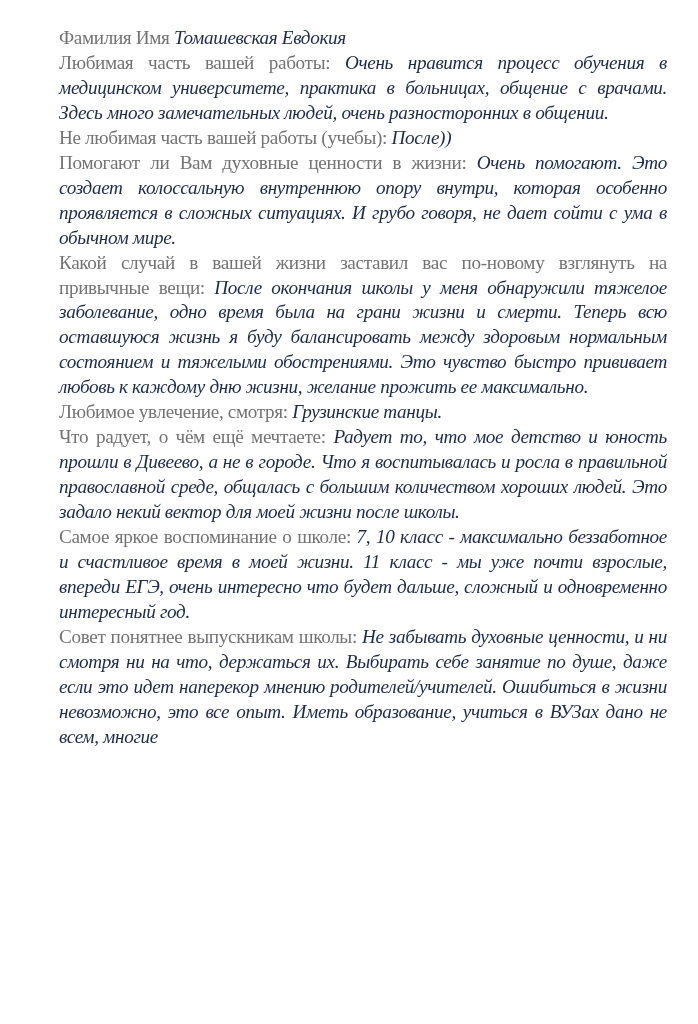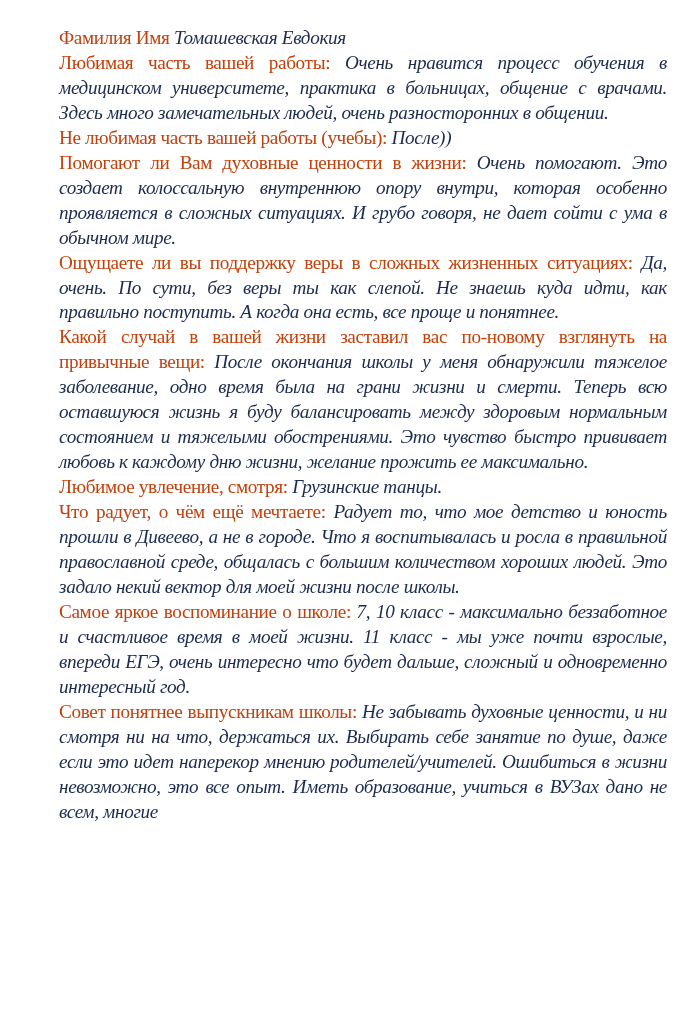--- a/index.html
+++ b/index.html
@@ -4,30 +4,29 @@
 <style>
   html, body { margin: 0; padding: 0; background: #ffffff; }
   body { width: 698px; height: 1024px; overflow: hidden; position: relative; }
   .page {
     position: absolute; left: 59px; top: 26px; width: 608px;
     font-family: "Liberation Serif", "DejaVu Serif", serif;
     font-size: 19.2px; line-height: 24.95px;
     text-align: justify; letter-spacing: -0.35px;
   }
   .entry { margin: 0; padding: 0; }
-  .q { color: #c2410c; font-weight: normal; font-style: normal; }
+  .q { color: #737373; font-weight: normal; font-style: normal; }
   .a { color: #1c2b4e; font-weight: normal; font-style: italic; }
 </style>
 </head>
 <body>
 
 <div class="page">
   <p class="entry"><span class="q">Фамилия Имя </span><span class="a">Томашевская Евдокия</span></p>
   <p class="entry"><span class="q">Любимая часть вашей работы: </span><span class="a">Очень нравится процесс обучения в медицинском университете, практика в больницах, общение с врачами. Здесь много замечательных людей, очень разносторонних в общении.</span></p>
   <p class="entry"><span class="q">Не любимая часть вашей работы (учебы): </span><span class="a">После))</span></p>
   <p class="entry"><span class="q">Помогают ли Вам духовные ценности в жизни: </span><span class="a">Очень помогают. Это создает колоссальную внутреннюю опору внутри, которая особенно проявляется в сложных ситуациях. И грубо говоря, не дает сойти с ума в обычном мире.</span></p>
-  <p class="entry"><span class="q">Ощущаете ли вы поддержку веры в сложных жизненных ситуациях: </span><span class="a">Да, очень. По сути, без веры ты как слепой. Не знаешь куда идти, как правильно поступить. А когда она есть, все проще и понятнее.</span></p>
   <p class="entry"><span class="q">Какой случай в вашей жизни заставил вас по-новому взглянуть на привычные вещи: </span><span class="a">После окончания школы у меня обнаружили тяжелое заболевание, одно время была на грани жизни и смерти. Теперь всю оставшуюся жизнь я буду балансировать между здоровым нормальным состоянием и тяжелыми обострениями. Это чувство быстро прививает любовь к каждому дню жизни, желание прожить ее максимально.</span></p>
   <p class="entry"><span class="q">Любимое увлечение, смотря: </span><span class="a">Грузинские танцы.</span></p>
   <p class="entry"><span class="q">Что радует, о чём ещё мечтаете: </span><span class="a">Радует то, что мое детство и юность прошли в Дивеево, а не в городе. Что я воспитывалась и росла в правильной православной среде, общалась с большим количеством хороших людей. Это задало некий вектор для моей жизни после школы.</span></p>
   <p class="entry"><span class="q">Самое яркое воспоминание о школе: </span><span class="a">7, 10 класс - максимально беззаботное и счастливое время в моей жизни. 11 класс - мы уже почти взрослые, впереди ЕГЭ, очень интересно что будет дальше, сложный и одновременно интересный год.</span></p>
   <p class="entry"><span class="q">Совет понятнее выпускникам школы: </span><span class="a">Не забывать духовные ценности, и ни смотря ни на что, держаться их. Выбирать себе занятие по душе, даже если это идет наперекор мнению родителей/учителей. Ошибиться в жизни невозможно, это все опыт. Иметь образование, учиться в ВУЗах дано не всем, многие</span></p>
 </div>
 
 </body></html>

